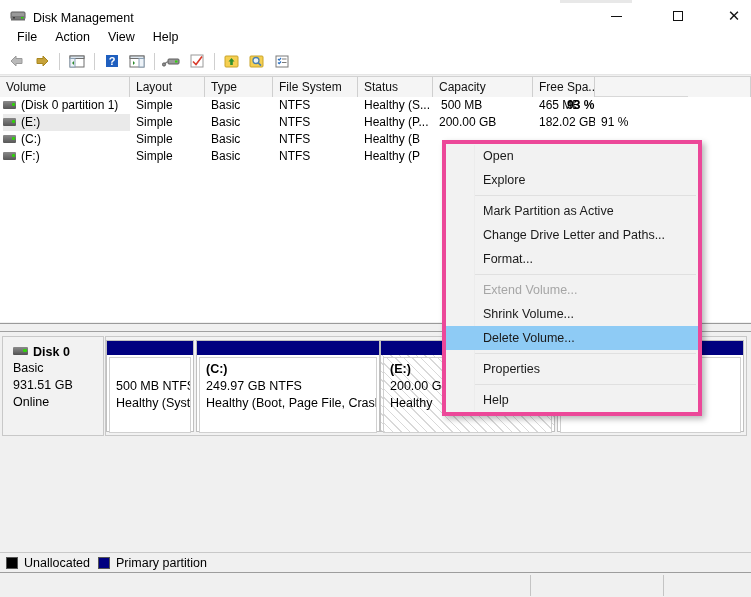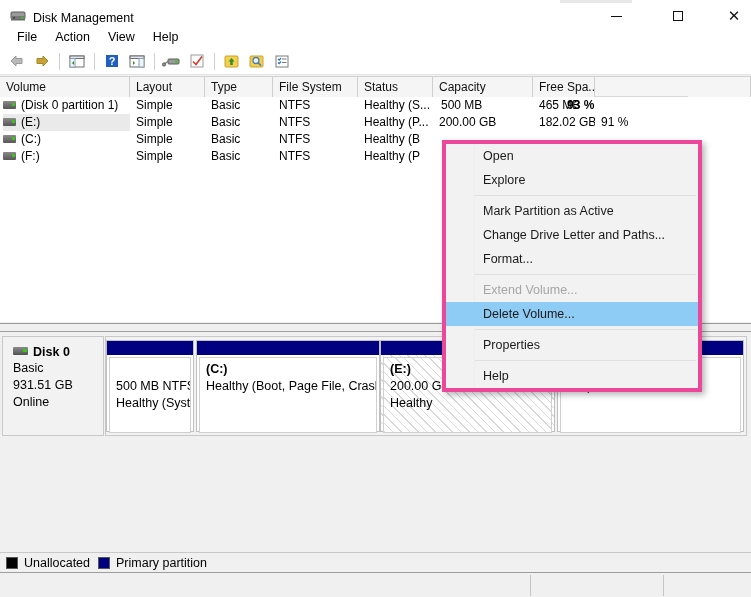--- a/index.html
+++ b/index.html
@@ -362,20 +362,21 @@
             <div class="cap" style="background: rgb(0, 0, 128);"></div>
             <div class="body" style="padding-top: 20px;">
               <div class="pl">500 MB NTFS</div>
               <div class="pl">Healthy (Syste</div>
             </div>
           </div>
           <div class="part" style="left: 90px; width: 184px;">
             <div class="cap" style="background: rgb(0, 0, 128);"></div>
             <div class="body">
               <div class="pl bold">(C:)</div>
+              <div class="pl">249.97 GB NTFS</div>
               <div class="pl">Healthy (Boot, Page File, Crash</div>
             </div>
           </div>
           <div class="part selected" style="left: 274px; width: 175px;">
             <div class="cap" style="background: rgb(0, 0, 128);"></div>
             <div class="body">
               <div class="pl bold">(E:)</div>
               <div class="pl">200.00 G</div>
               <div class="pl">Healthy</div>
             </div>
@@ -410,20 +411,21 @@
   <div id="ctxmenu">
     <div class="gutter"></div>
   <div class="mi">Open</div>
       <div class="mi">Explore</div>
       <div class="msep"></div>
       <div class="mi">Mark Partition as Active</div>
       <div class="mi">Change Drive Letter and Paths...</div>
       <div class="mi">Format...</div>
       <div class="msep"></div>
       <div class="mi disabled">Extend Volume...</div>
+      <div class="mi">Shrink Volume...</div>
       <div class="mi highlight">Delete Volume...</div>
       <div class="msep"></div>
       <div class="mi">Properties</div>
       <div class="msep"></div>
       <div class="mi">Help</div>
     </div>
 
 </div>
 
 </body></html>

